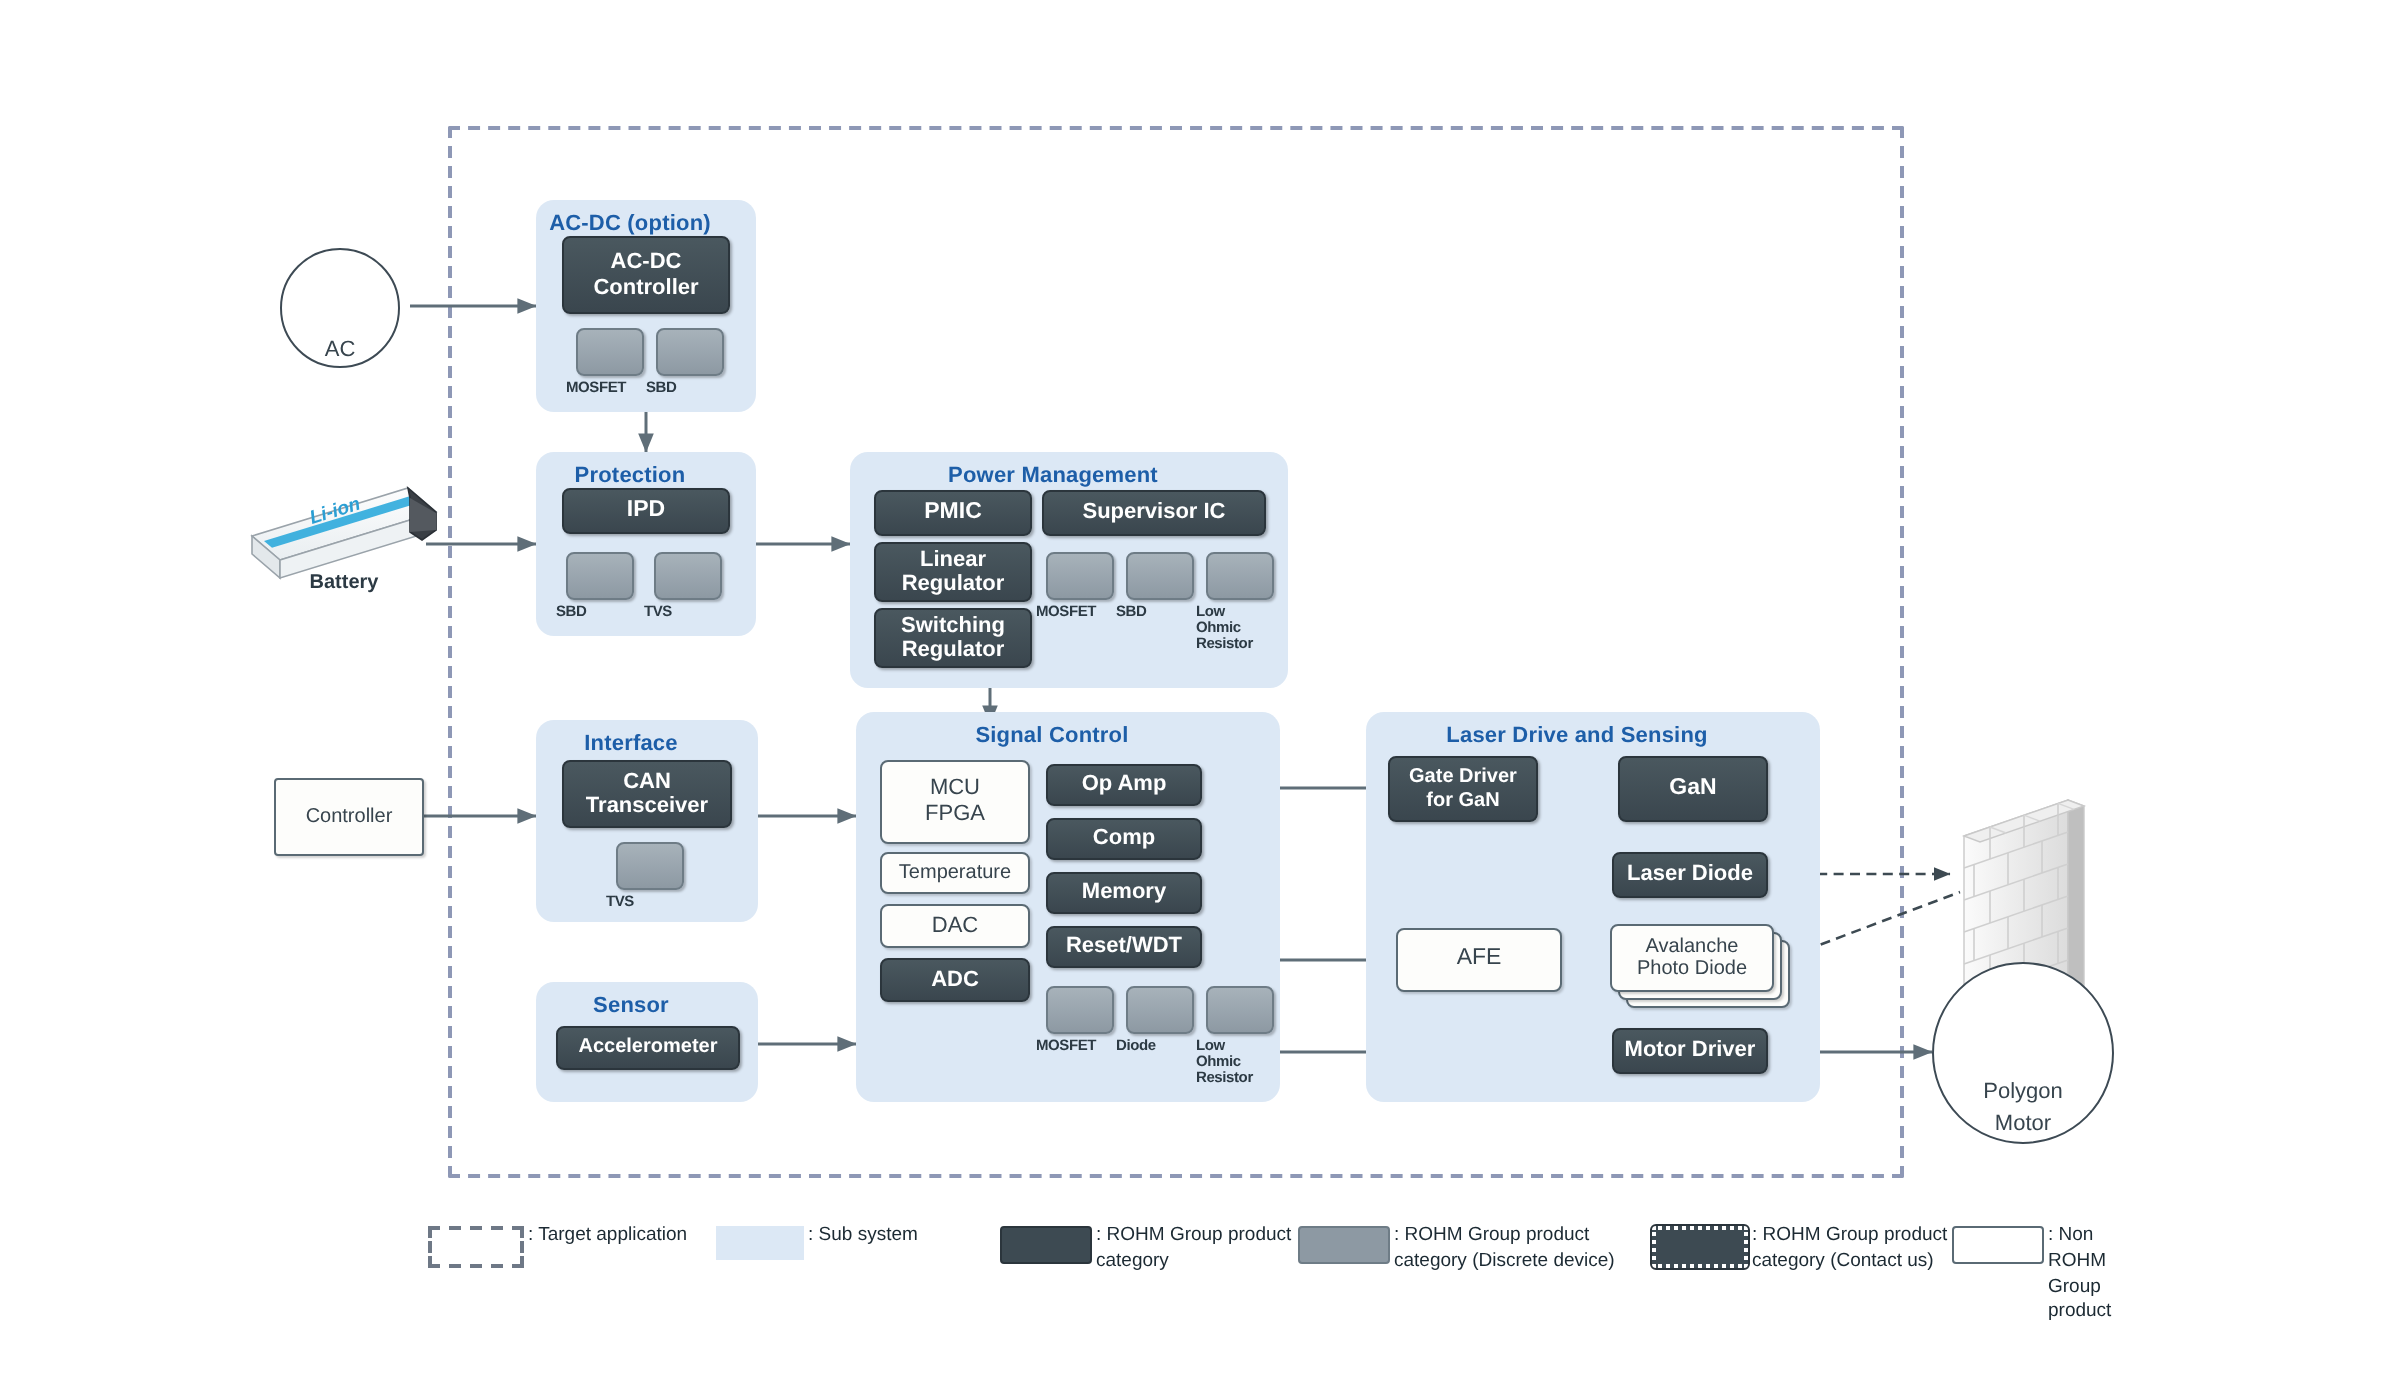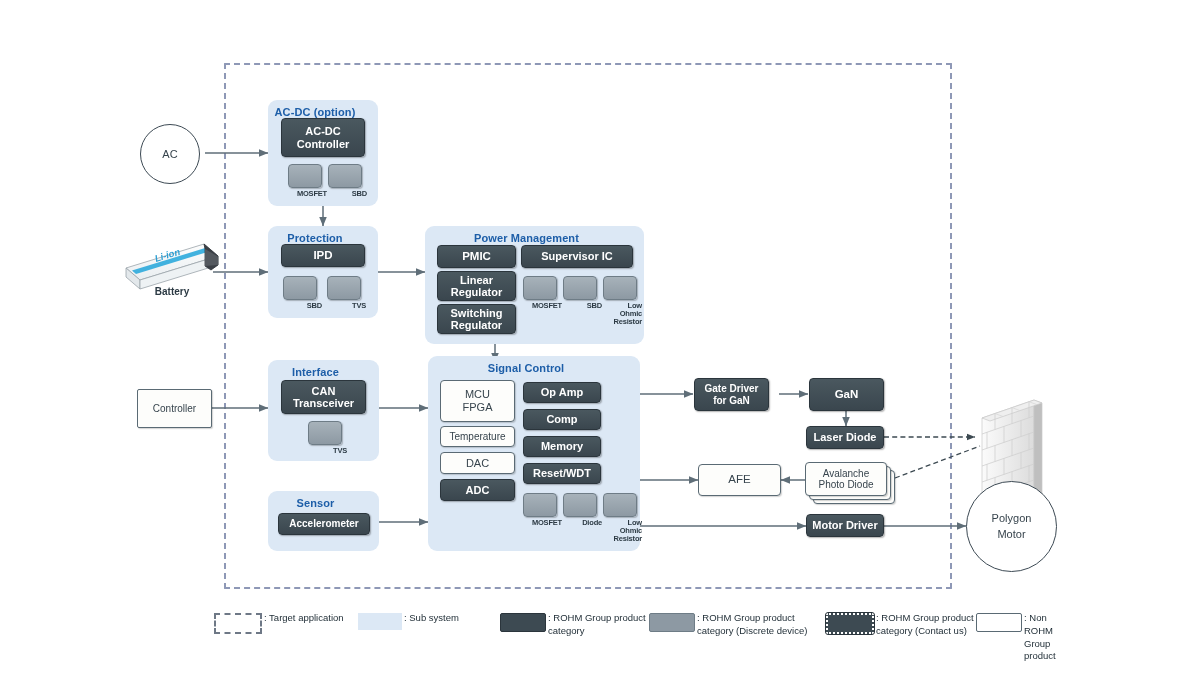--- a/index.html
+++ b/index.html
@@ -25,26 +25,26 @@
   
   .white{background:#fdfdfb;border:1px solid #5a6a74;border-radius:4px;
       color:#37444d;display:flex;align-items:center;justify-content:center;
       text-align:center;line-height:1.15;box-shadow:1px 1px 1.2px rgba(0,0,0,.18);}
   .white.sq{border-radius:2px;}
 
   
   .disc{background:linear-gradient(#a7b2ba,#8d99a3);border:1px solid #6e7c86;
       border-radius:4px;display:flex;align-items:center;justify-content:center;
       box-shadow:1px 1px 1.2px rgba(0,0,0,.25);}
-  .disc-lbl{position:absolute;text-align:right;font-size:7.5px;font-weight:bold;
+  .disc-lbl{position:absolute;text-align:left;font-size:7.5px;font-weight:bold;
       color:#2c3a44;line-height:1.05;letter-spacing:-.2px;}
 
   
   .circ{border:1.6px solid #3d4a54;border-radius:50%;background:#fff;
-      display:flex;align-items:center;justify-content:center;text-align:center;
+      display:flex;align-items:flex-end;justify-content:center;text-align:center;
       font-size:11px;color:#37444d;line-height:1.35;}
 
   
   #target-frame{left:224px;top:63px;width:728px;height:526px;
       border:2.2px dashed #8e98b6;border-radius:1px;}
 
   
   #legend{position:absolute;left:214px;top:612px;width:800px;height:45px;}
   .lg-item{position:absolute;display:flex;align-items:flex-start;}
   .lg-sw{width:44px;height:17px;flex:none;margin-top:1px;}
@@ -422,20 +422,23 @@
   <div class="abs disc" style="left:563px;top:493px;width:34px;height:24px"></div>
   <div class="abs disc" style="left:603px;top:493px;width:34px;height:24px"></div>
   <div class="abs disc-lbl" style="left:518px;top:519px;width:44px">MOSFET</div>
   <div class="abs disc-lbl" style="left:558px;top:519px;width:44px">Diode</div>
   <div class="abs disc-lbl" style="left:598px;top:519px;width:44px">
     <div>Low</div>
     <div>Ohmic</div>
     <div>Resistor</div>
   </div>
 
+  <div class="abs subsys" style="left:683px;top:356px;width:227px;height:195px">
+    <div class="subsys-title">Laser Drive and Sensing</div>
+  </div>
   <div class="abs dark t10" style="left:694px;top:378px;width:75px;height:33px">
     <div>
       <div>Gate Driver</div>
       <div>for GaN</div>
     </div>
   </div>
   <div class="abs dark t12" style="left:809px;top:378px;width:75px;height:33px">
     <span>GaN</span>
   </div>
   <div class="abs dark t11" style="left:806px;top:426px;width:78px;height:23px">

